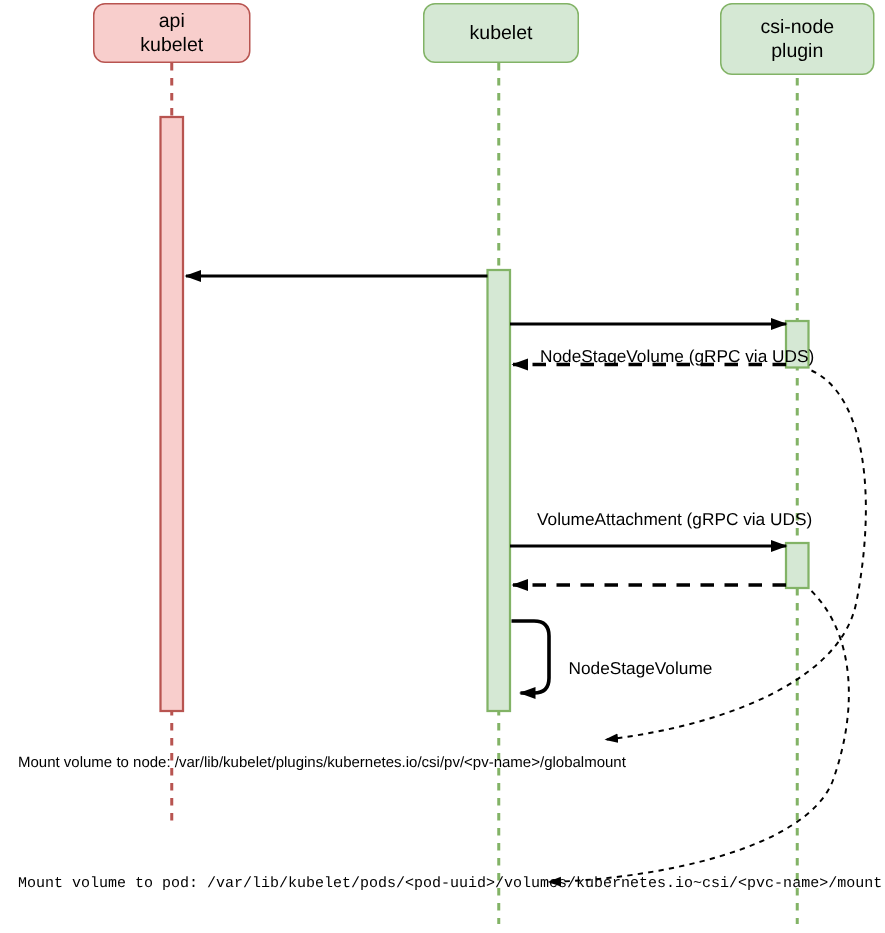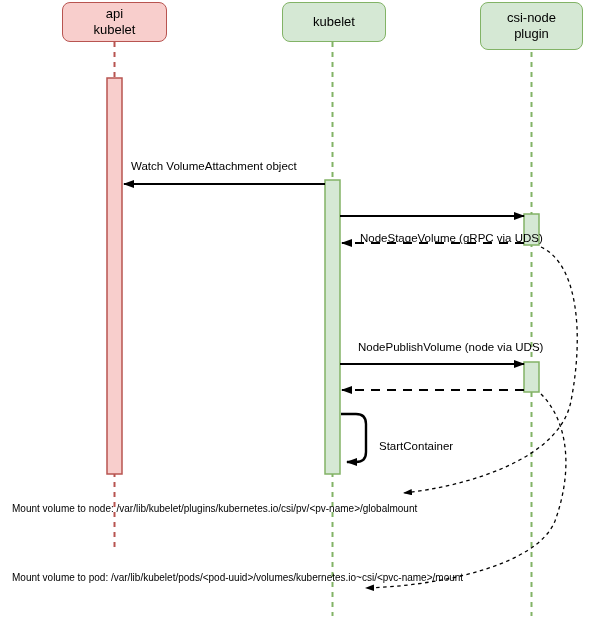--- a/index.html
+++ b/index.html
@@ -105,25 +105,24 @@
   </svg>
 
   <div class="participant-box" style="left:62px; top:2px; width:105px; height:40px; background:#f8cecc; border:1.6px solid #b85450;">api
 kubelet</div>
 
   <div class="participant-box" style="left:282px; top:2px; width:104px; height:40px; background:#d5e8d4; border:1.6px solid #82b366;">kubelet</div>
 
   <div class="participant-box" style="left:480px; top:2px; width:103px; height:48px; background:#d5e8d4; border:1.6px solid #82b366;">csi-node
 plugin</div>
 
-  <div class="msg-label" style="left:131px; top:160px;">Watch VolumeAttachment object</div>
 
   <div class="msg-label" style="left:360px; top:192px;margin-top:40px;">NodeStageVolume (gRPC via UDS)</div>
 
-  <div class="msg-label" style="left:358px; top:341px;">NodePublishVolume (node via UDS)</div>
+  <div class="msg-label" style="left:358px; top:341px;">VolumeAttachment (gRPC via UDS)</div>
 
-  <div class="msg-label" style="left:379px; top:440px;">StartContainer</div>
+  <div class="msg-label" style="left:379px; top:440px;">NodeStageVolume</div>
 
   <div class="note-label" style="left:12px; top:503px;">Mount volume to node: /var/lib/kubelet/plugins/kubernetes.io/csi/pv/&lt;pv-name&gt;/globalmount</div>
 
-  <div class="note-label" style="left:12px; top:572px;">Mount volume to pod: /var/lib/kubelet/pods/&lt;pod-uuid&gt;/volumes/kubernetes.io~csi/&lt;pvc-name&gt;/mount</div>
+  <div class="note-label" style="left:12px; top:584px;font-family:Liberation Mono, monospace;">Mount volume to pod: /var/lib/kubelet/pods/&lt;pod-uuid&gt;/volumes/kubernetes.io~csi/&lt;pvc-name&gt;/mount</div>
 
 </div>
 
 </body></html>

